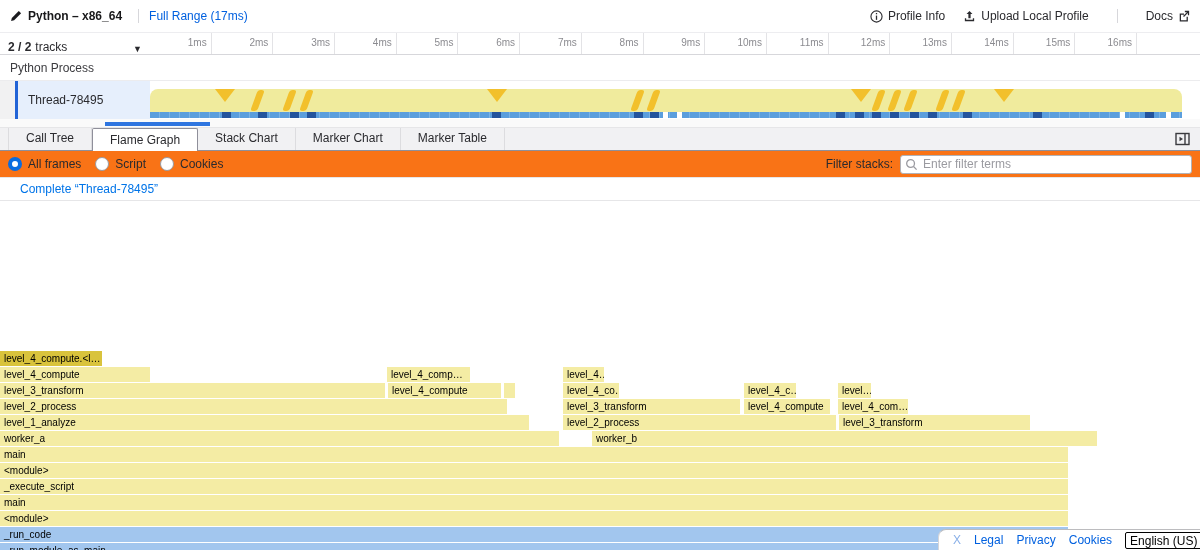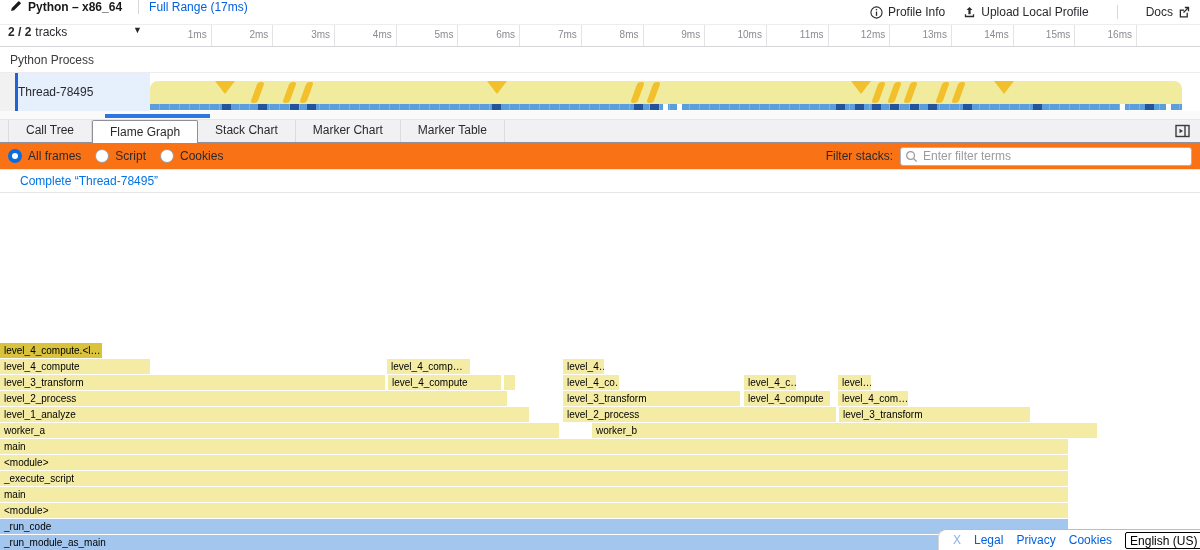--- a/index.html
+++ b/index.html
@@ -1,47 +1,47 @@
 <!DOCTYPE html>
 <html><head>
 <meta charset="utf-8">
 <style>
   * { box-sizing: border-box; margin: 0; padding: 0; }
   html,body { width:1200px; height:550px; overflow:hidden; background:#fff;
     font-family:"Liberation Sans", sans-serif; color:#18181a; }
   .page { position:relative; width:1200px; height:550px; display:flex; flex-direction:column; }
 
   
-  .hdr { height:25px; flex:0 0 25px; display:flex; padding:0 10px;
+  .hdr { height:25px; flex:0 0 25px; display:flex; align-items:center; padding:16px 10px;
     border-bottom:1px solid #ededf0; font-size:12px; }
   .hdr .title { font-weight:bold; margin:0 6px; }
   .vsep { width:1px; height:14px; background:#d7d7db; margin:0 10px; }
   .hlink { color:#0060df; cursor:pointer; }
   .hdr-right { margin-left:auto; display:flex; align-items:center; gap:18px; }
   .hbtn { display:flex; align-items:center; gap:5px; color:#2a2a2e; cursor:pointer; }
   .icon { display:inline-flex; }
 
   
   .rulerrow { height:22px; flex:0 0 22px; display:flex; border-bottom:1px solid #d7d7db; }
-  .trackctl { width:150px; flex:0 0 150px; display:flex; align-items:flex-start; padding:0 8px;
+  .trackctl { width:150px; flex:0 0 150px; display:flex; align-items:flex-end; padding:0 8px;
     font-size:12px; color:#2a2a2e; }
   .trackctl b { margin-right:4px; }
   .ddarrow { margin-left:auto; font-size:9px; color:#2a2a2e; cursor:pointer; }
   .ruler { flex:1; display:flex; overflow:hidden; }
   .tick { width:61.7px; flex:0 0 61.7px; border-right:1px solid #e3e3e6; font-size:10px;
     color:#8b8b90; text-align:right; padding-right:4px; line-height:20px; }
 
   
   .procrow { height:26px; flex:0 0 26px; display:flex; align-items:center; padding:0 10px;
     font-size:12px; color:#3b3b3f; border-bottom:1px solid #ececee; background:#fff; }
   .threadrow { height:38px; flex:0 0 38px; display:flex; }
   .gutter { width:15px; flex:0 0 15px; background:#f1f1f2; }
   .selbar { width:3px; flex:0 0 3px; background:#2163d6; }
   .threadlabel { width:132px; flex:0 0 132px; background:#e6effc; font-size:12px; color:#2a2a2e;
-    display:flex; align-items:center; cursor:pointer; }
+    display:flex; align-items:center; padding-left:10px; cursor:pointer; }
   .graph { flex:1; position:relative; background:#fff; }
   .band { position:absolute; left:0; top:8px; width:1032px; height:23px; background:#f0eb9d;
     border-radius:8px 8px 0 0; overflow:hidden; }
   .mk-tri { position:absolute; top:0; width:0; height:0; border-left:10px solid transparent;
     border-right:10px solid transparent; border-top:13px solid #f2c02c; }
   .mk-sl { position:absolute; top:1px; width:7px; height:21px; background:#f2c02c;
     border-radius:3px; transform:skewX(-20deg); }
   .samples { position:absolute; left:0; top:31px; width:1032px; height:6px;
     background:repeating-linear-gradient(90deg,#5b9edd 0 9px,#7ab2e6 9px 10px); }
   .seg-dark { position:absolute; top:0; height:6px; width:9px; background:#24549d; }

